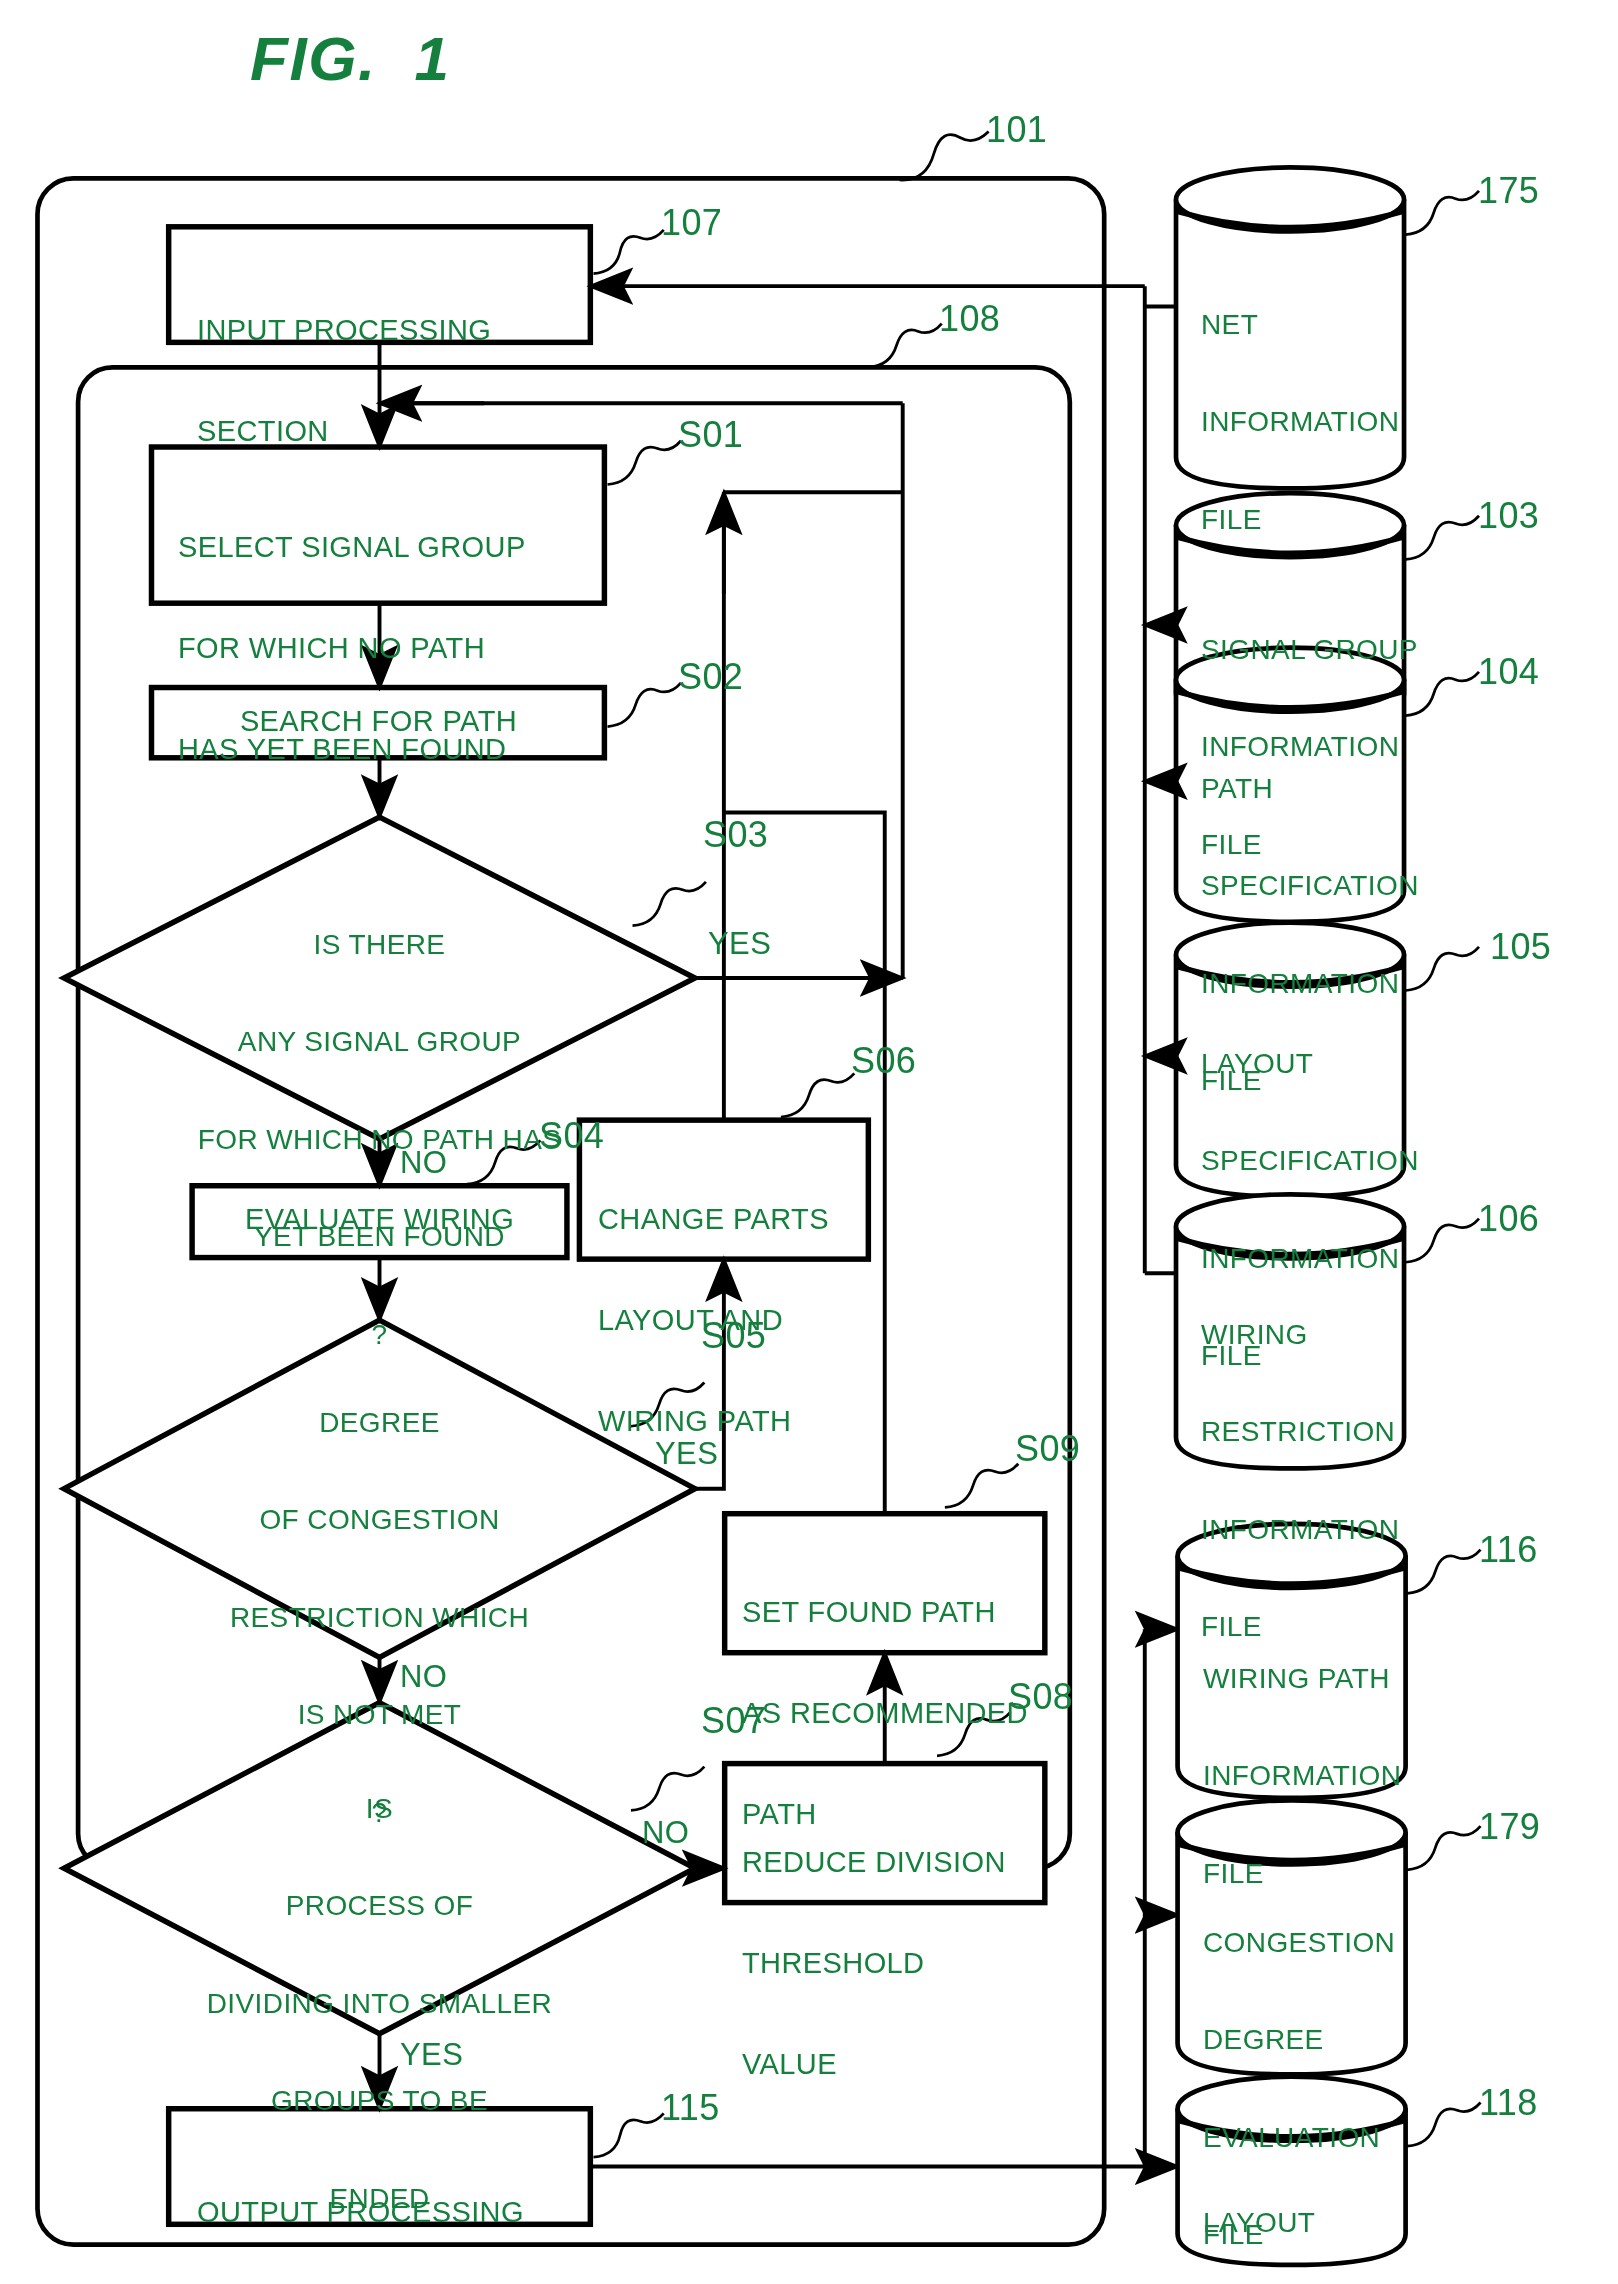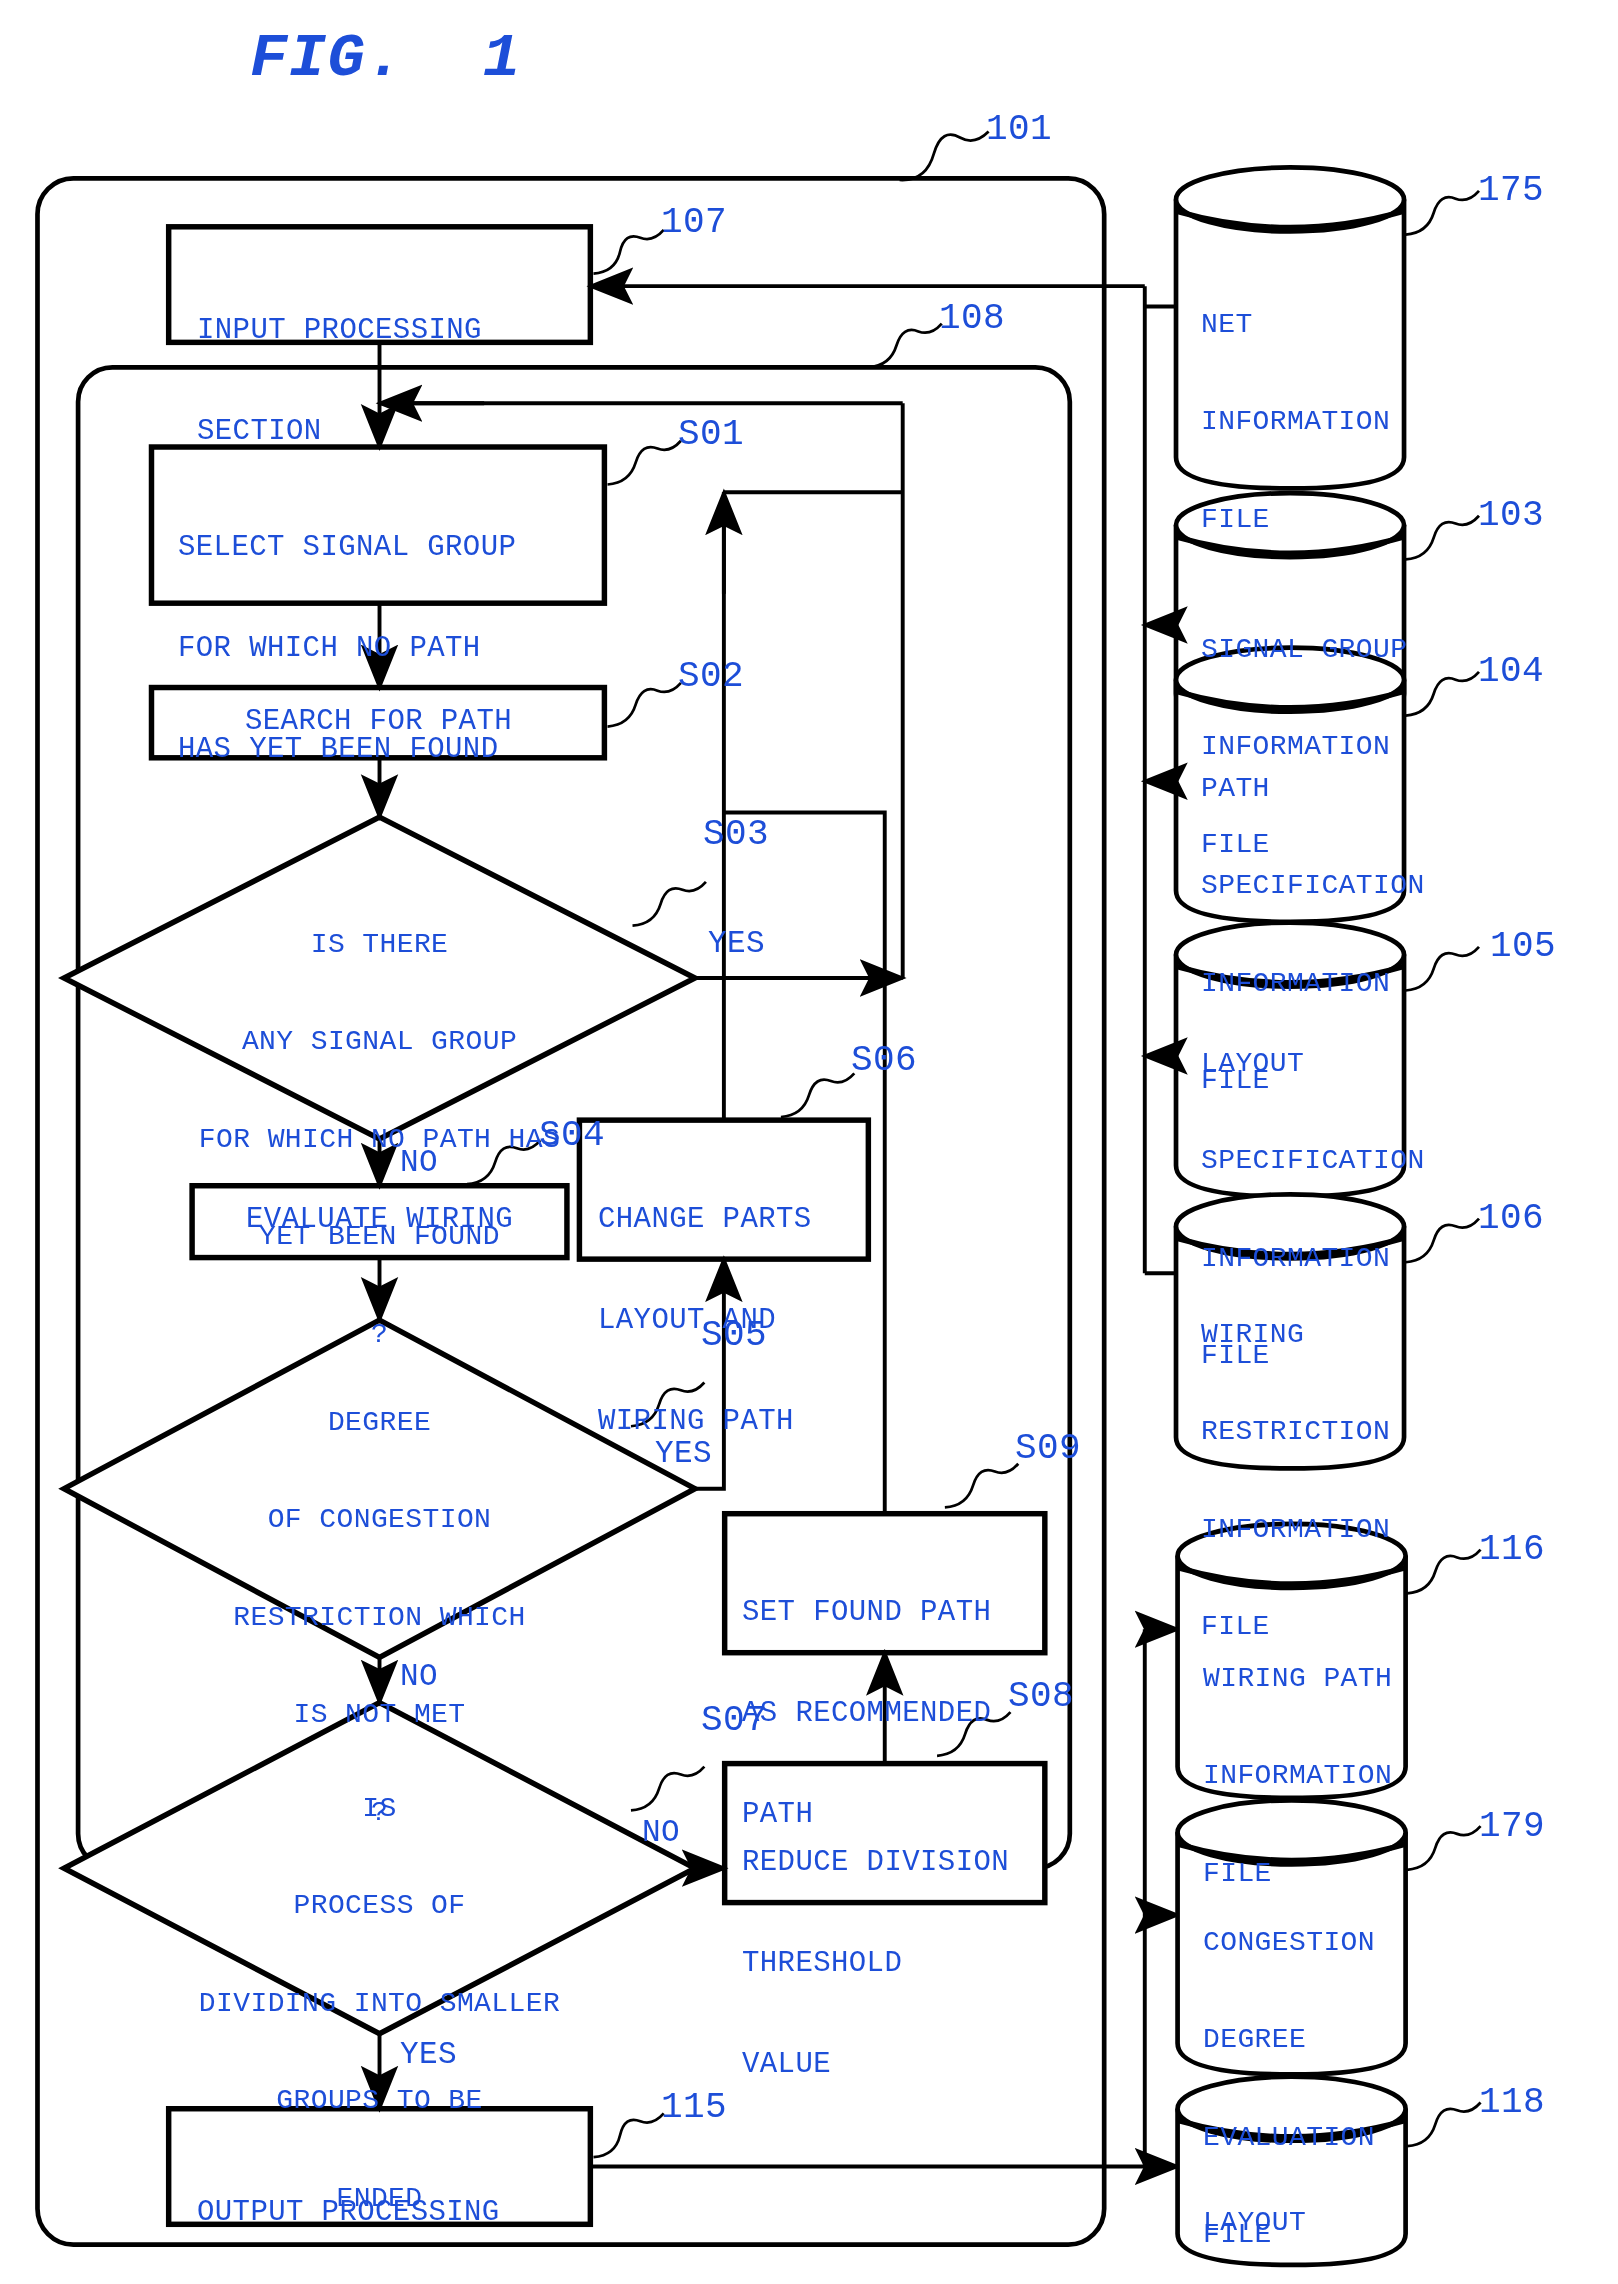--- a/index.html
+++ b/index.html
@@ -16,22 +16,22 @@
   .med{stroke-width:5;}
   .thick{stroke-width:7;}
   .lead{fill:none;stroke:#000;stroke-width:3.5;}
   .shape{fill:#ffffff;stroke:#000;stroke-width:7;}
   .cyl{fill:#ffffff;stroke:#000;stroke-width:6;}
   .cyltop{fill:#ffffff;stroke:#000;stroke-width:6;}
   .container{fill:none;stroke:#000;stroke-width:6;}
 
   .txt{
     position:absolute;
-    font-family:Liberation Mono, monospace;
-    color:#1d4ed8;
+    font-family:Liberation Sans, sans-serif;
+    color:#15803d;
     line-height:1.16;
     white-space:pre;
     letter-spacing:0.4px;
   }
   .figtitle{
     font-size:62px;
     font-style:italic;
     font-weight:700;
     letter-spacing:1.6px;
   }

